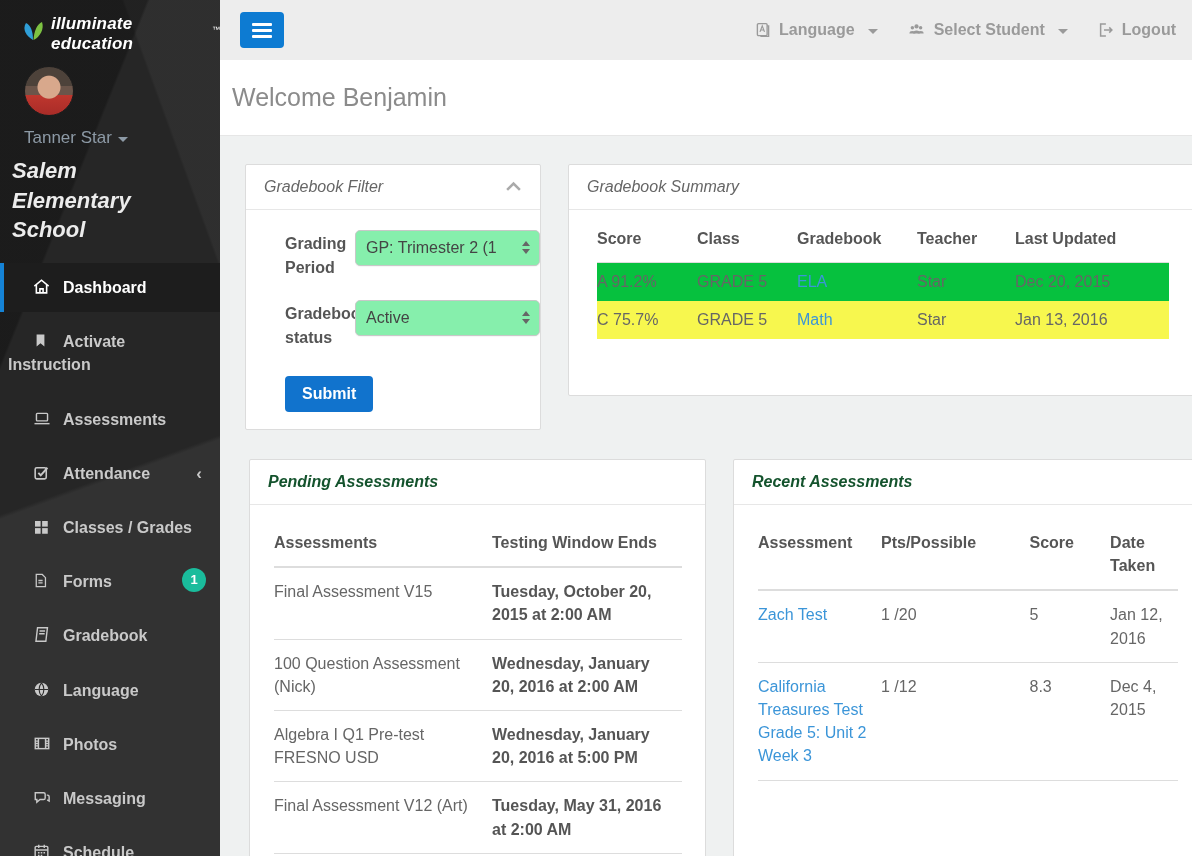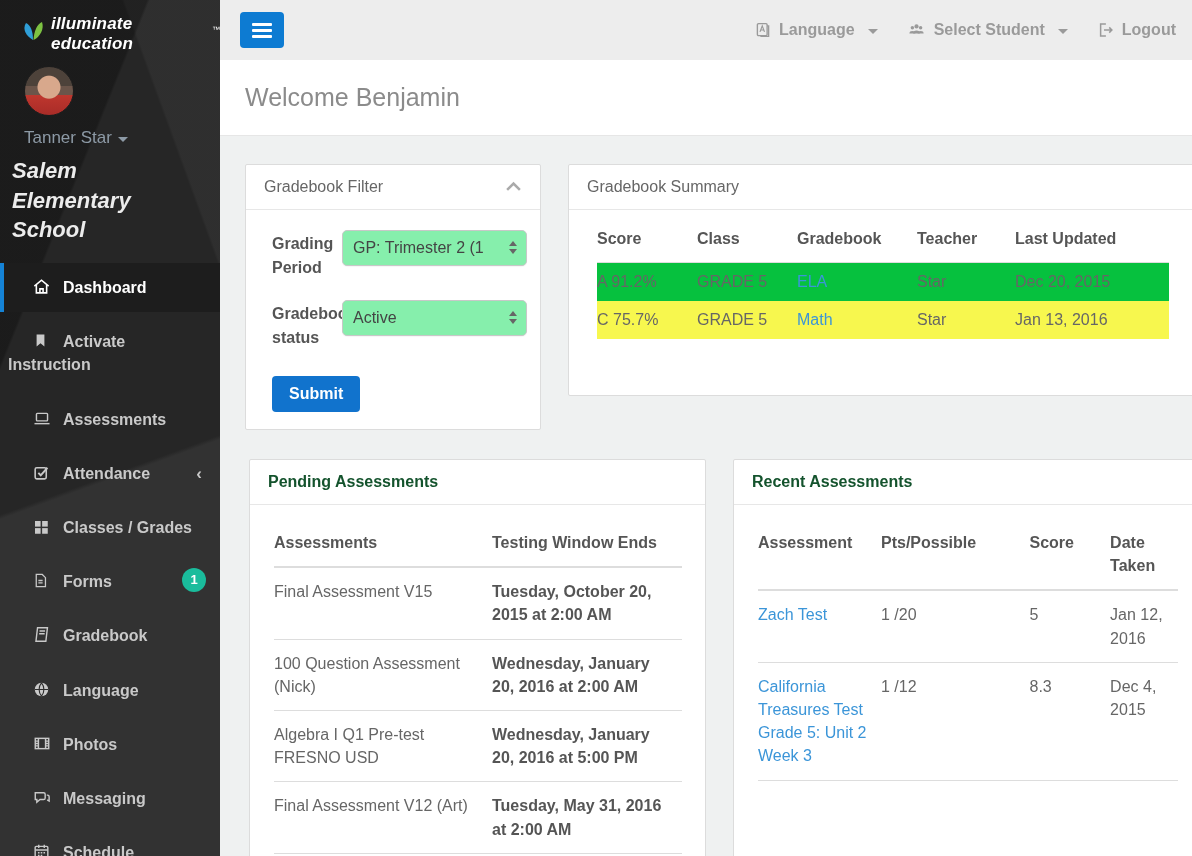--- a/index.html
+++ b/index.html
@@ -42,32 +42,32 @@
   .topbar { height:60px; background:#ededed; display:flex; align-items:center; justify-content:space-between;
     padding:0 16px 0 20px; flex:0 0 60px; }
   .hamburger { width:44px; height:36px; background:#0d7bd2; border:none; border-radius:4px; cursor:pointer;
     display:flex; flex-direction:column; justify-content:center; align-items:center; gap:3px; }
   .hamburger span { display:block; width:20px; height:3px; background:#fff; border-radius:1px; }
   .topbar-right { display:flex; align-items:center; gap:28px; }
   .top-link { display:flex; align-items:center; gap:7px; color:#9a9a9a; font-weight:bold; font-size:16px; cursor:pointer; }
   .top-link svg { display:block; }
 
   .welcome { height:76px; background:#fff; border-bottom:1px solid #e6e6e6; display:flex; align-items:center;
-    padding-left:25px; font-size:25px; color:#8b8b8b; flex:0 0 76px; }
+    padding-left:12px; font-size:25px; color:#8b8b8b; flex:0 0 76px; }
 
   .content { position:relative; flex:1; overflow:hidden; background:#eff1f1; }
 
   .panel { position:absolute; background:#fff; border:1px solid #dcdcdc; border-radius:2px; }
   .panel-header { padding:13px 18px; border-bottom:1px solid #e7e7e7; font-size:16px; color:#666;
-    display:flex; justify-content:space-between; align-items:center; }
+    display:flex; justify-content:space-between; align-items:center;font-style:italic; }
   .panel-header.bold { font-weight:bold; color:#14532d; }
 
   
   #filter-panel { left:25px; top:28px; width:296px; height:266px; }
-  .filter-body { padding:22px 22px 0 26px; position:relative; }
+  .filter-body { padding:22px 22px 0 39px; position:relative; }
   .f-row { position:relative; min-height:70px; }
   .f-label { font-weight:bold; color:#555; font-size:16px; line-height:1.5; width:80px; }
   .select { position:absolute; left:70px; top:-2px; width:185px; height:36px; background:#86efac;
     border:1px solid #c8c8c8; border-radius:5px; display:flex; align-items:center; padding:0 26px 0 10px;
     font-size:16px; color:#444; cursor:pointer; box-shadow:0 1px 1px rgba(0,0,0,.04); white-space:nowrap; overflow:hidden; }
   .stepper { position:absolute; right:9px; top:10px; display:flex; flex-direction:column; gap:3px; }
   .stepper i { width:0; height:0; border-left:4.5px solid transparent; border-right:4.5px solid transparent; }
   .stepper .up { border-bottom:5px solid #666; }
   .stepper .dn { border-top:5px solid #666; }
   .submit-btn { margin:4px 0 0 0; background:#1173cd; color:#fff; border:none; border-radius:4px;

